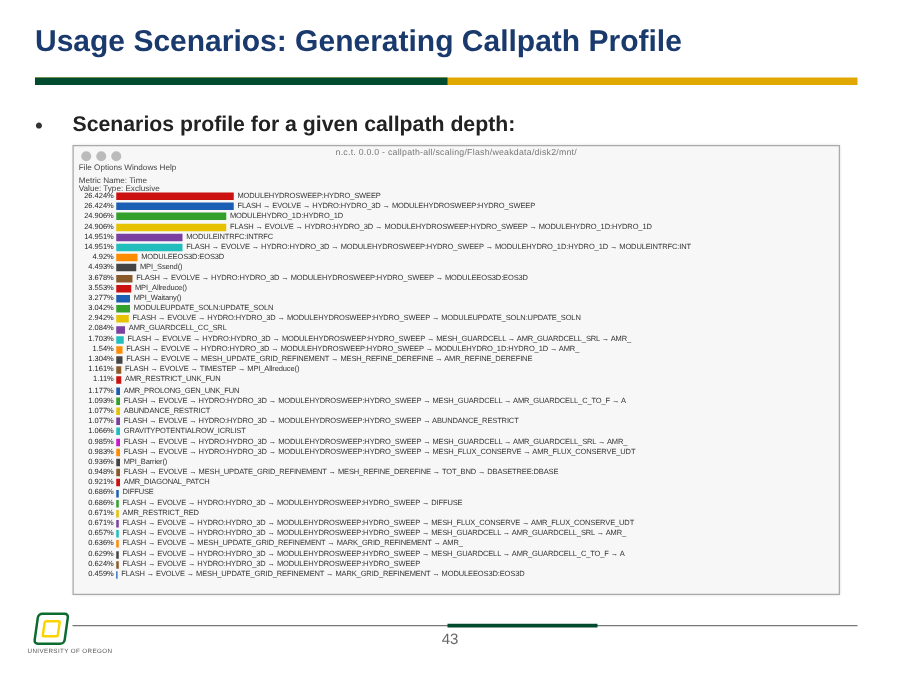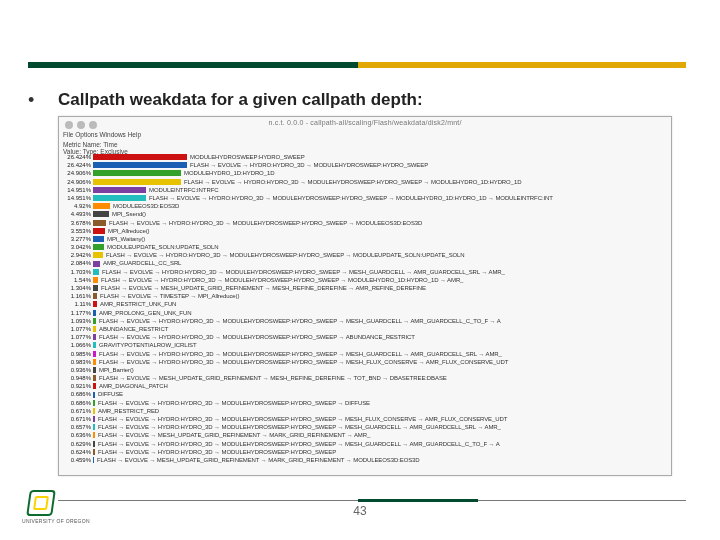--- a/index.html
+++ b/index.html
@@ -25,23 +25,24 @@
   .pagenum{position:absolute;left:50%;top:504px;transform:translateX(-50%);font-size:12px;color:#666}
   .logo{position:absolute;left:28px;top:490px;width:26px;height:34px}
   .logo .o{width:22px;height:22px;border:2px solid #0d6b2f;border-radius:4px;transform:skewX(-8deg);position:relative}
   .logo .o::after{content:"";position:absolute;inset:4px;border:2px solid #fbd400;border-radius:2px}
   .logo-text{position:absolute;left:22px;top:518px;font-size:5px;color:#555;letter-spacing:.3px}
 </style>
 </head>
 <body>
 
 <div class="slide">
+  <div class="title">Usage Scenarios: Generating Callpath Profile</div>
   <div class="rule-top"></div>
   <div class="bullet-dot">•</div>
-  <div class="sub">Callpath weakdata for a given callpath depth:</div>
+  <div class="sub">Scenarios profile for a given callpath depth:</div>
 
   <div class="shot">
     <div class="mac-dots">
         <span></span>
         <span></span>
         <span></span>
       </div>
     <div class="win-title">n.c.t. 0.0.0 - callpath-all/scaling/Flash/weakdata/disk2/mnt/</div>
     <div class="menubar">File  Options  Windows  Help</div>
     <div class="metric-label" style="white-space:pre">Metric Name: Time

